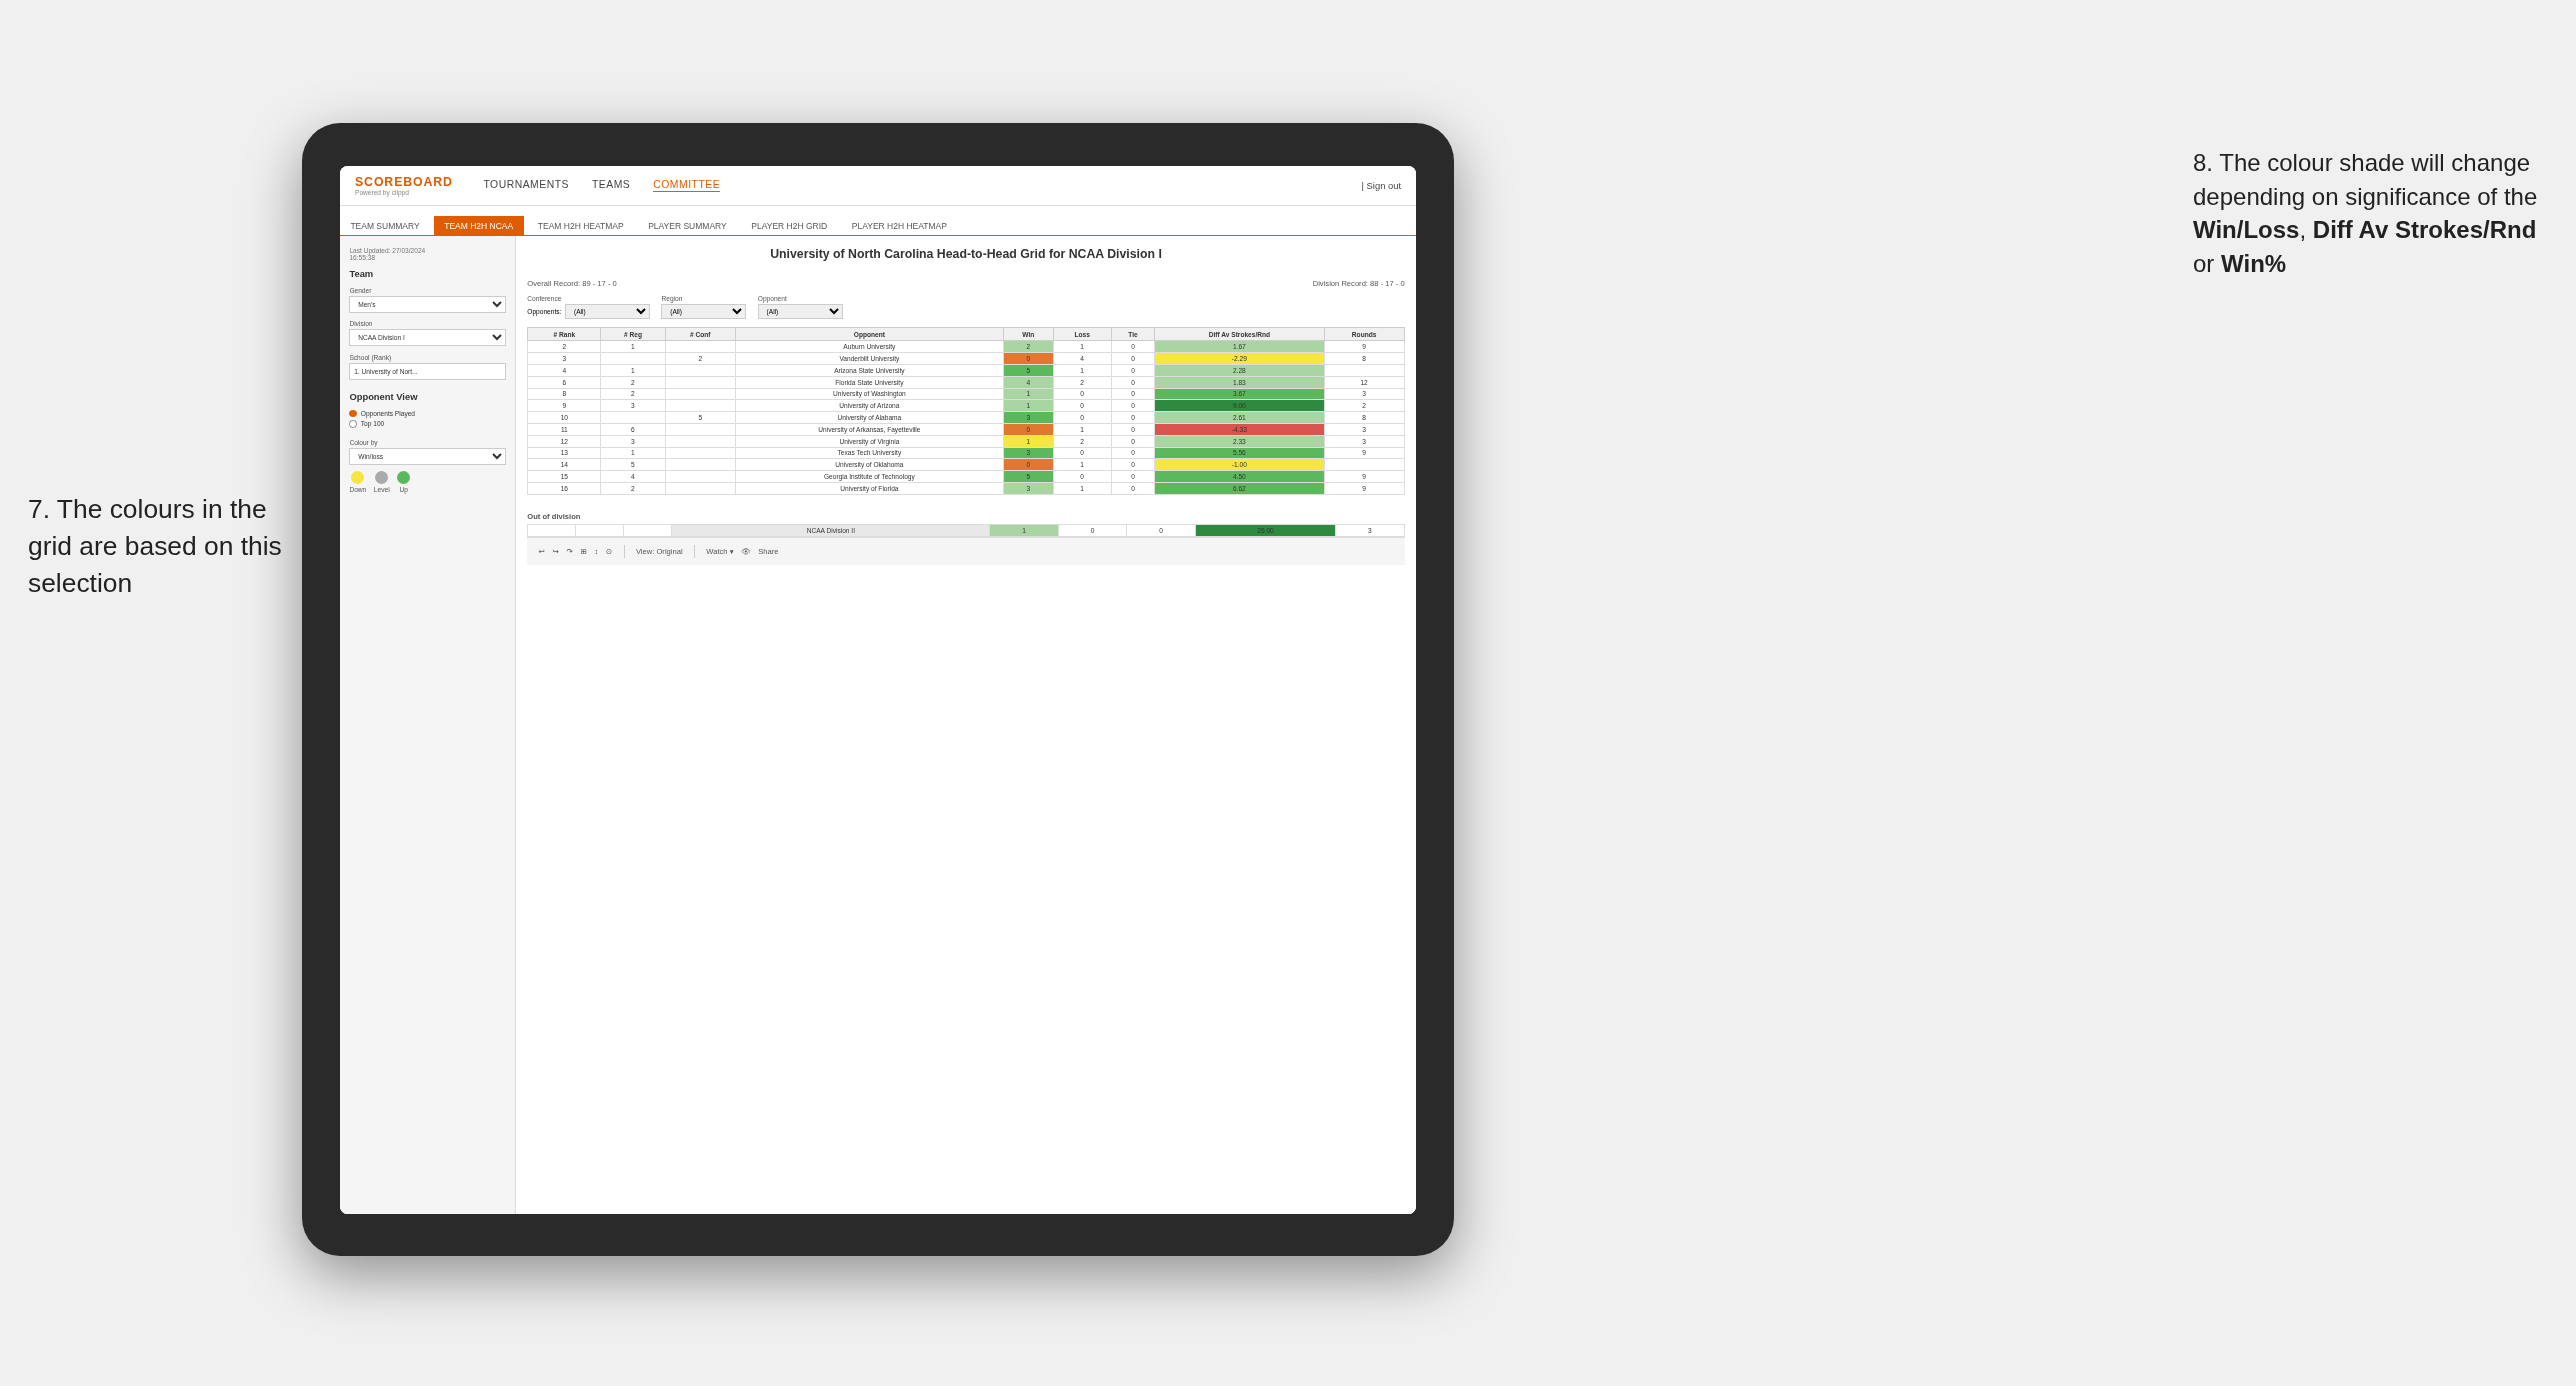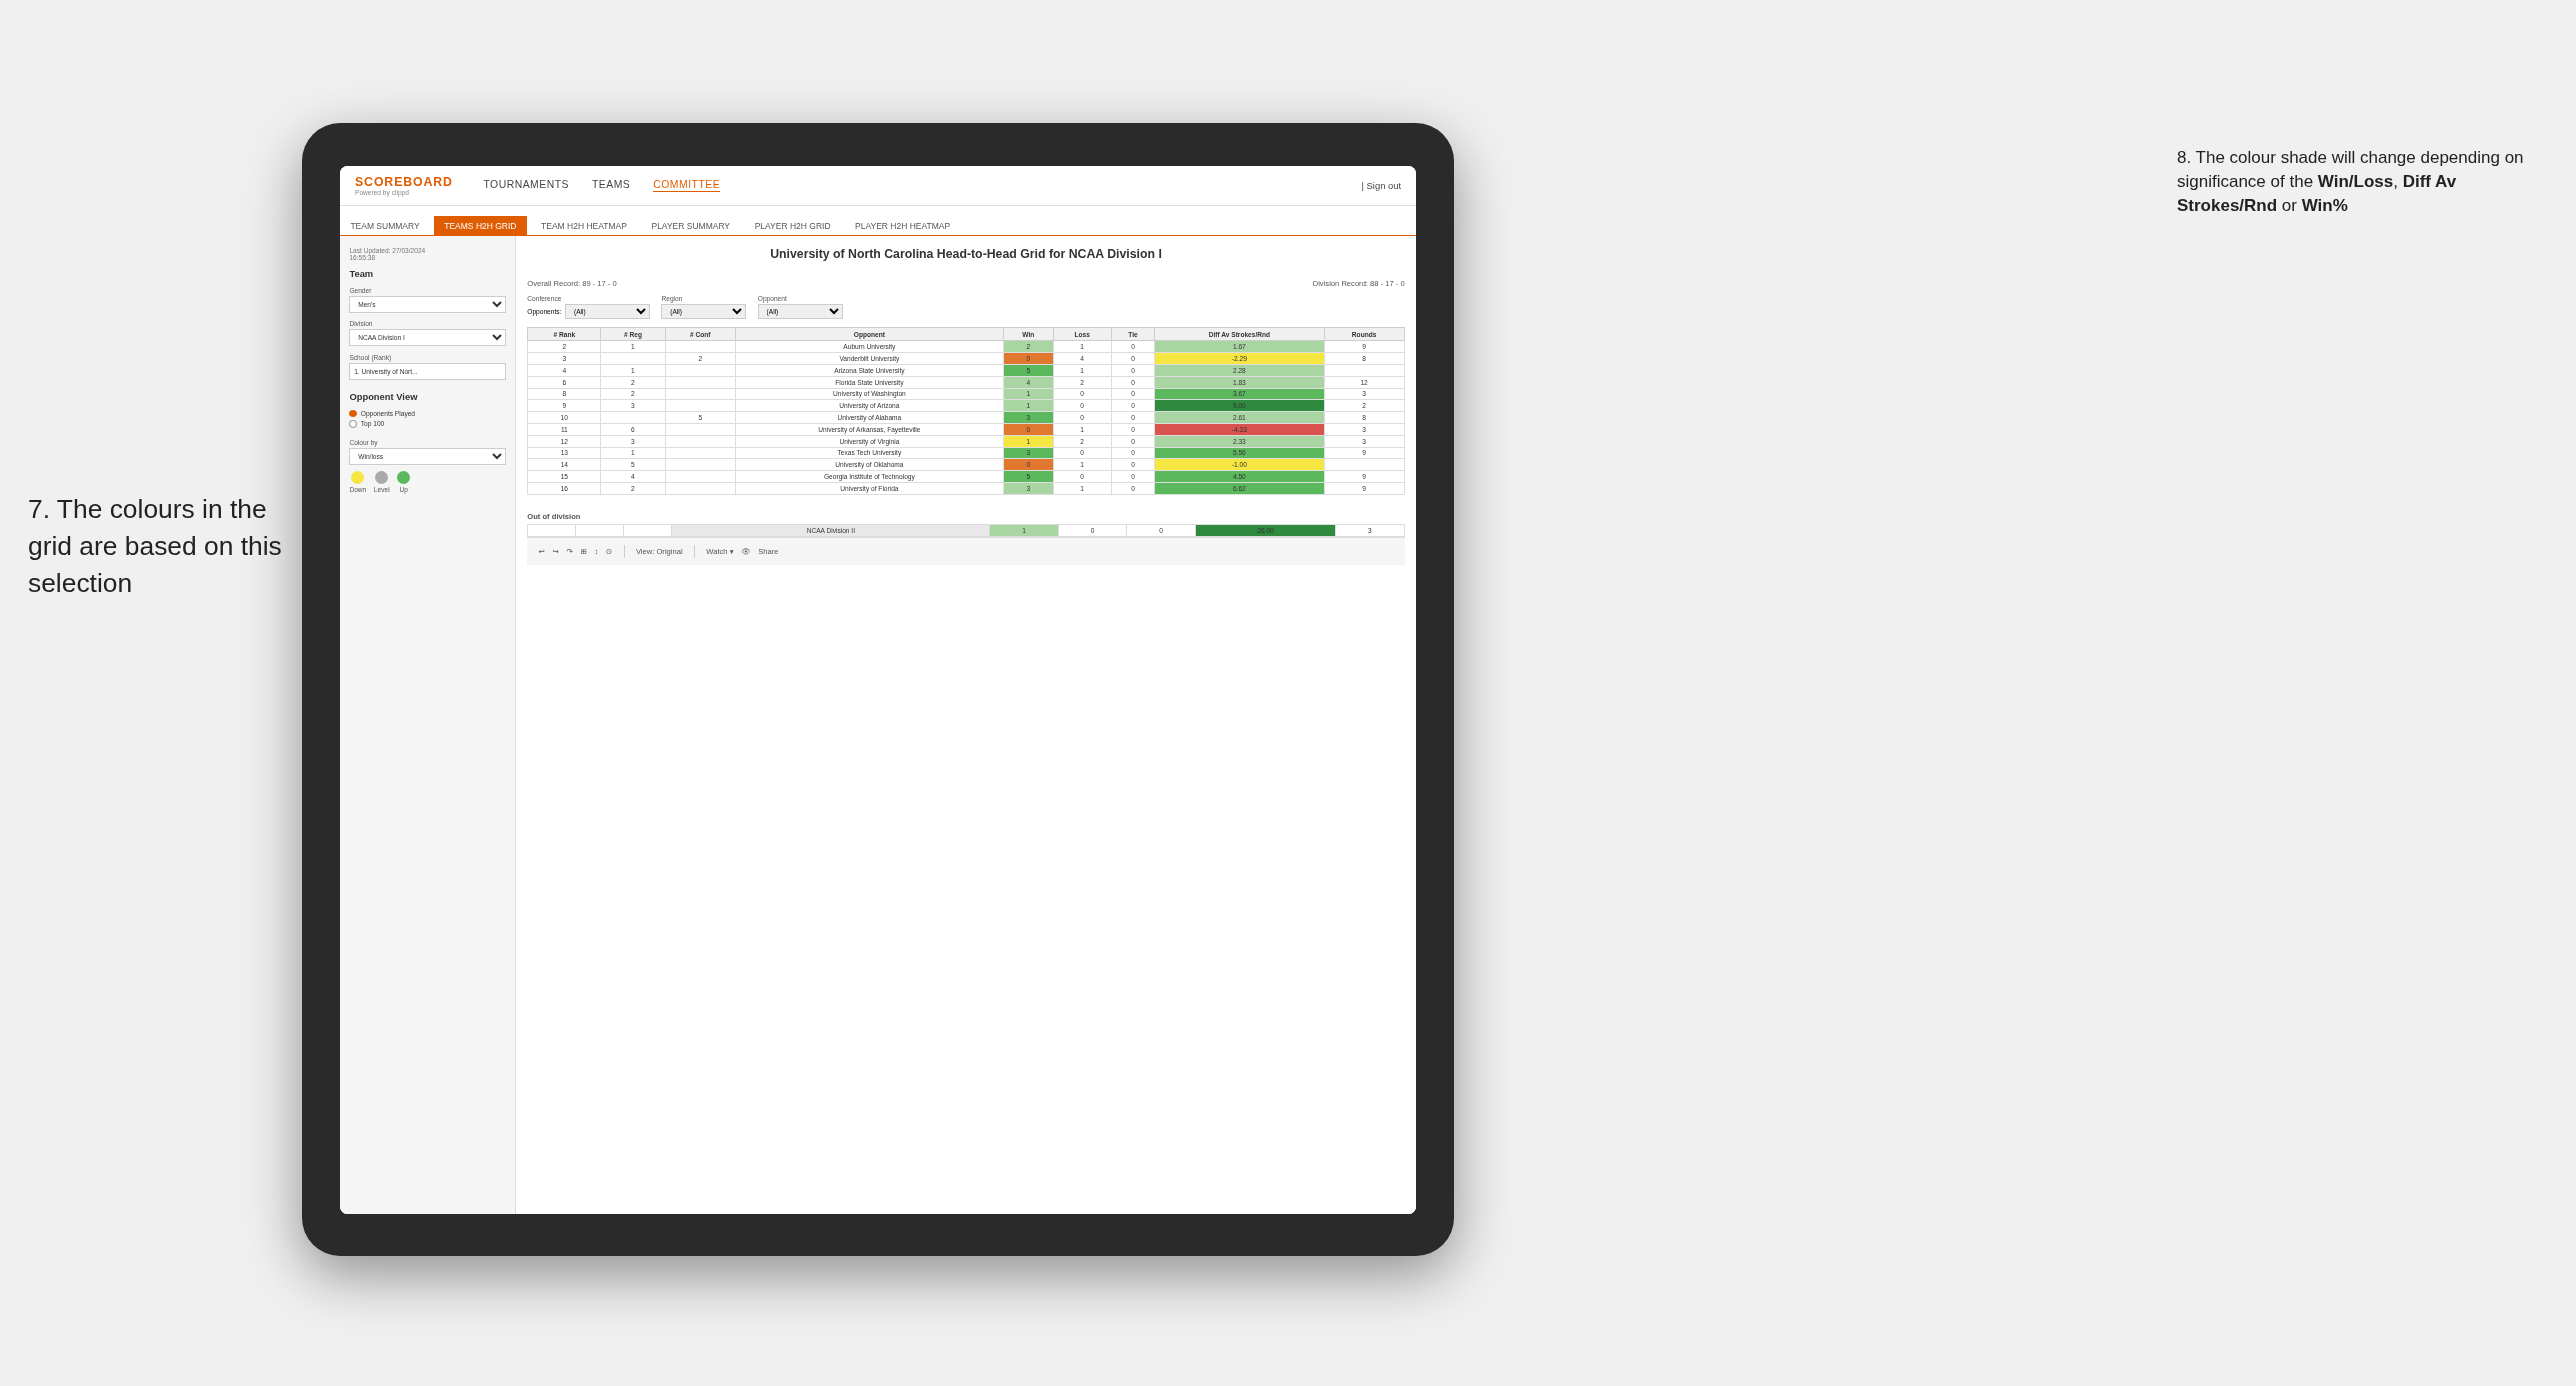--- a/index.html
+++ b/index.html
@@ -20,24 +20,24 @@
       width: 264px;
       font-size: 26.4px;
       font-weight: 500;
       color: #222;
       line-height: 1.4;
     }
 
     
     .annotation-right {
       position: absolute;
-      right: 40px;
+      right: 24px;
       top: 146px;
       width: 359px;
-      font-size: 17px;
+      font-size: 24px;
       font-weight: 400;
       color: #222;
       line-height: 1.4;
     }
 
     .annotation-right strong {
       font-weight: 700;
     }
 
     
@@ -429,21 +429,21 @@
       <div class="nav-items">
         <span class="nav-item">TOURNAMENTS</span>
         <span class="nav-item">TEAMS</span>
         <span class="nav-item active">COMMITTEE</span>
       </div>
       <div class="nav-sign-out">| Sign out</div>
     </div>
 
     <div class="sub-nav">
       <span class="sub-nav-item">TEAM SUMMARY</span>
-      <span class="sub-nav-item active">TEAMS H2H GRID</span>
+      <span class="sub-nav-item active">TEAM H2H NCAA</span>
       <span class="sub-nav-item">TEAM H2H HEATMAP</span>
       <span class="sub-nav-item">PLAYER SUMMARY</span>
       <span class="sub-nav-item">PLAYER H2H GRID</span>
       <span class="sub-nav-item">PLAYER H2H HEATMAP</span>
     </div>
 
     <div class="main-content">
 
       <div class="left-panel">
         <div class="last-updated">

